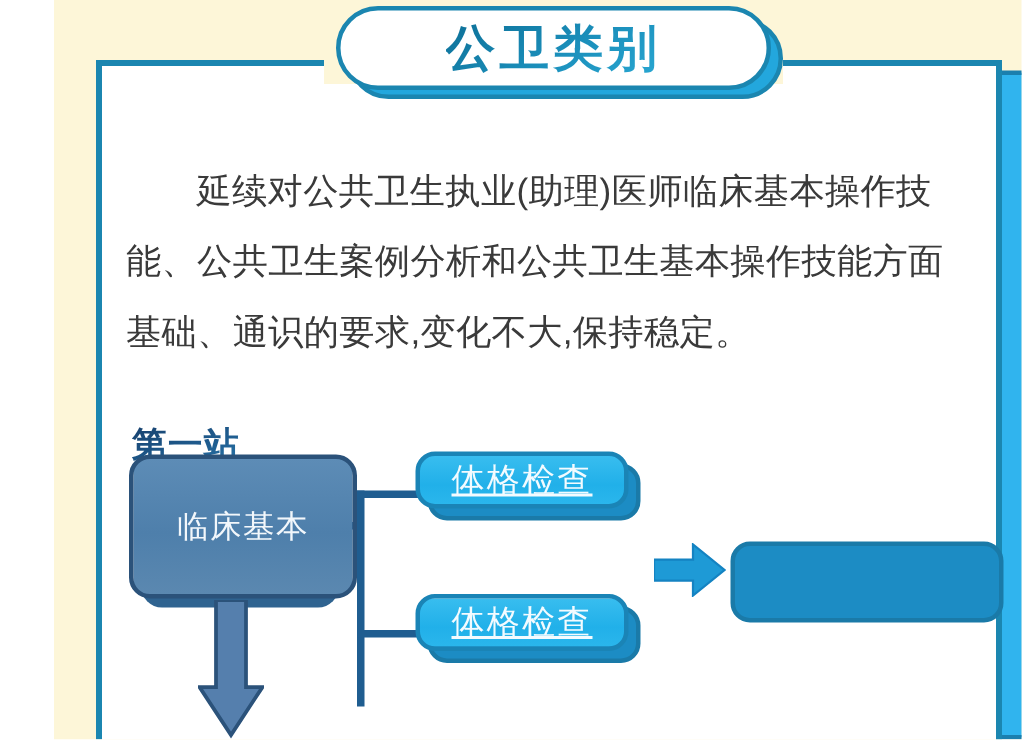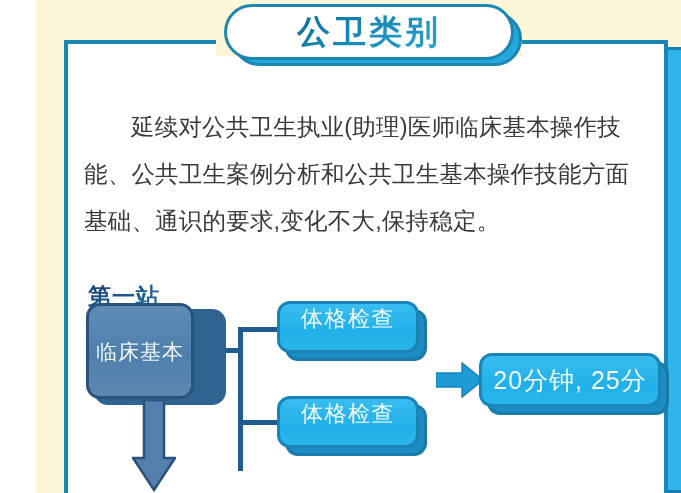--- a/index.html
+++ b/index.html
@@ -139,47 +139,49 @@
     top: 309px;
     width: 132px;
     height: 96px;
     background: #2f6390;
     border-radius: 14px;
   }
   .node-primary {
     position: absolute;
     left: 50px;
     top: 303px;
-    width: 108px;
+    width: 152px;
     height: 96px;
     background: linear-gradient(180deg, #5d8cb6 0%, #4e7fab 55%, #5b88b0 100%);
     border: 3px solid #2b527a;
     border-radius: 14px;
     box-sizing: border-box;
     display: flex;
     flex-direction: column;
     align-items: center;
     justify-content: center;
     color: #f2f7fb;
     font-size: 21px;
     line-height: 29px;
     letter-spacing: 1px;
     text-align: center;
   }
 
   
   .leaf {
     position: absolute;
     width: 142px;
-    height: 52px;
+    height: 38px;
     box-sizing: border-box;
     border-radius: 13px;
     display: flex;
+    align-items: center;
     justify-content: center;
     white-space: nowrap;
+    text-decoration: underline;
   }
   .leaf-shadow {
     background: #1c8cc4;
     border: 3px solid #1a7aa8;
   }
   .leaf-face {
     background: linear-gradient(180deg, #38bdef 0%, #21b0e9 60%, #2ab6ec 100%);
     border: 3px solid #1a84b6;
     color: #f3fbff;
     font-size: 22px;
@@ -289,21 +291,18 @@
   <div class="leaf leaf-shadow" id="leaf2-shadow"></div>
   <div class="leaf leaf-face" id="leaf2">
     <span>体格检查</span>
   </div>
 
   <svg class="arrow-right" viewBox="0 0 48 36">
     <polygon points="0,11 26,11 26,1 47,18 26,35 26,25 0,25" fill="#1e9ad6" stroke="#1483c2" stroke-width="1.5"></polygon>
   </svg>
 
   <div class="result-shadow"></div>
-  <div class="result-face">
-    <span>20分钟, 25分</span>
-  </div>
 
   <svg class="arrow-down" viewBox="0 0 44 93">
     <polygon points="12,0 32,0 32,58 43,58 22,90 1,58 12,58" fill="#557fad" stroke="#2b527a" stroke-width="2.5"></polygon>
   </svg>
 
 </div>
 
 </body></html>

